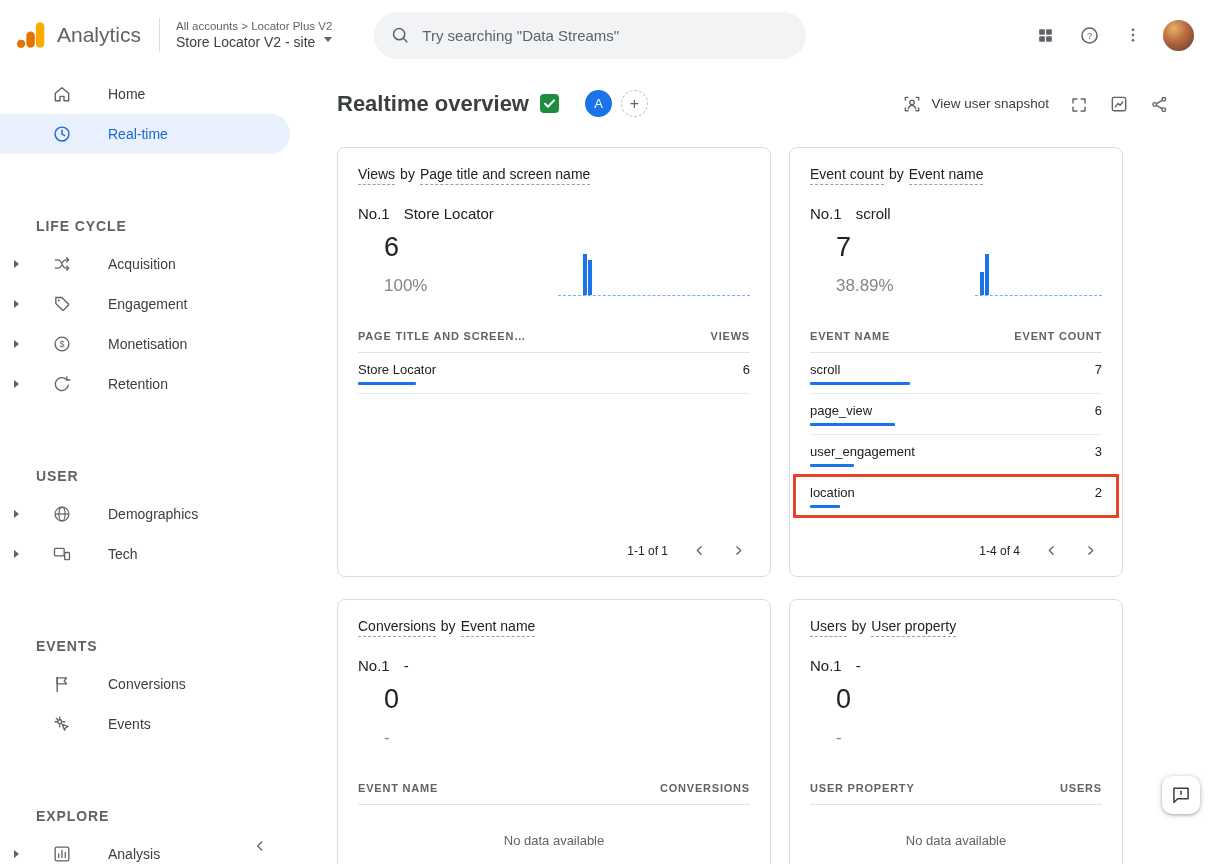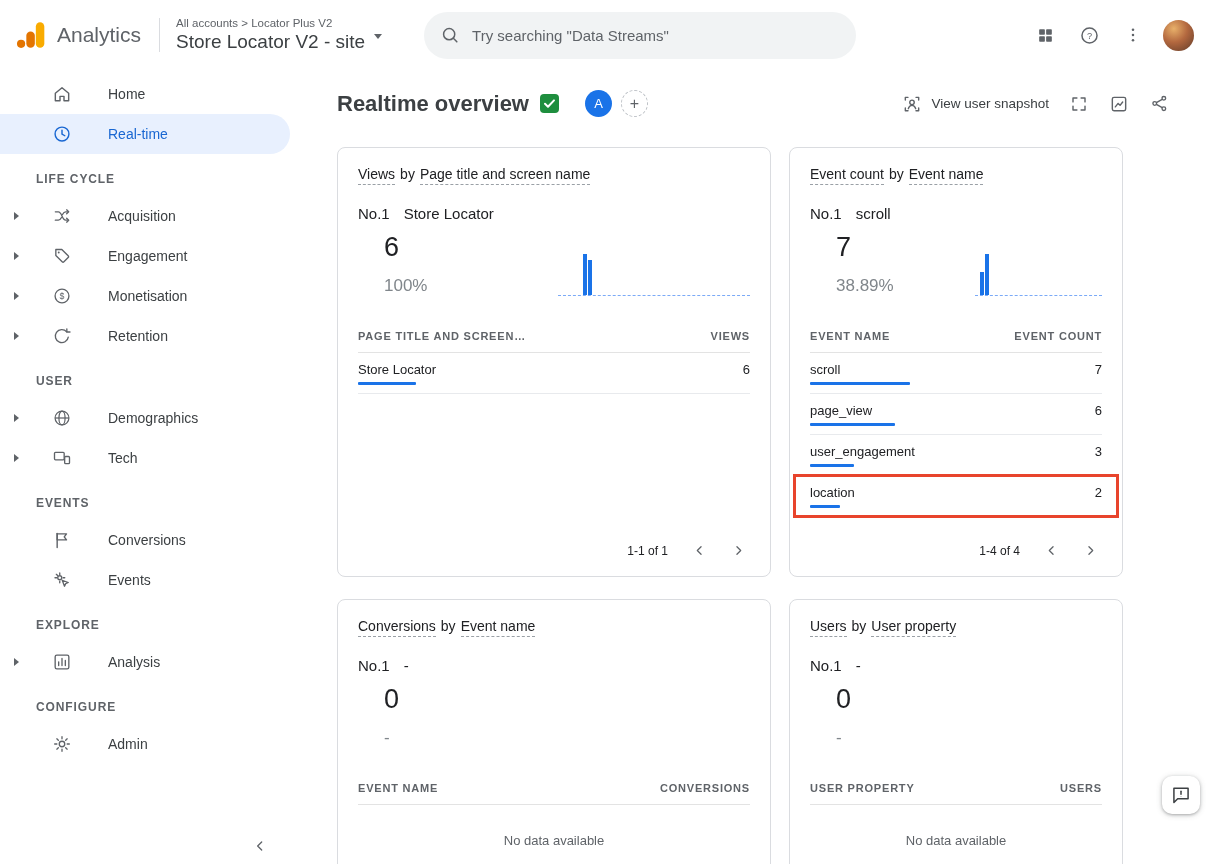--- a/index.html
+++ b/index.html
@@ -14,51 +14,51 @@
 svg{display:block;}
 .app{width:1212px;height:864px;position:relative;overflow:hidden;}
 
 
 .topbar{height:62px;display:flex;align-items:center;padding:8px 18px 0 14px;}
 .logo-area{display:flex;align-items:center;gap:9px;cursor:pointer;}
 .logo-text{font-size:21px;color:#5f6368;}
 .tb-divider{width:1px;height:34px;background:#dadce0;margin:0 16px 0 18px;}
 .property-block{display:flex;flex-direction:column;gap:2px;cursor:pointer;}
 .breadcrumb{font-size:11.5px;color:#5f6368;}
-.property-row{display:flex;align-items:flex-start;gap:9px;font-size:19px;color:#3c4043;}
+.property-row{display:flex;align-items:flex-start;gap:9px;font-size:14px;color:#3c4043;}
 .caret-down{width:0;height:0;border-left:4.5px solid transparent;border-right:4.5px solid transparent;border-top:5.5px solid #5f6368;margin-top:3px;}
 .searchbar{margin-left:42px;width:432px;height:47px;border-radius:24px;background:var(--search-bg);display:flex;align-items:center;padding:0 6px 0 16px;gap:12px;}
 .searchbar input{flex:1;border:none;outline:none;background:transparent;font-size:15px;color:#3c4043;font-family:inherit;}
 .searchbar input::placeholder{color:#5f6368;}
 .topbar-actions{margin-left:auto;display:flex;align-items:center;gap:4px;}
 .tb-btn{width:40px;height:40px;border-radius:50%;display:flex;align-items:center;justify-content:center;cursor:pointer;color:#5f6368;}
 .avatar{width:31px;height:31px;border-radius:50%;background:radial-gradient(circle at 35% 28%,#e8b06a 0%,#b3683f 45%,#5f3a28 100%);margin-left:6px;cursor:pointer;border:none;}
 
 
 .sidebar{position:absolute;top:62px;left:0;bottom:0;width:290px;padding-top:12px;background:#fff;}
 .nav-item{height:40px;display:flex;align-items:center;padding-left:14px;cursor:pointer;color:#3c4043;gap:18px;}
 .arrow-slot{width:18px;display:flex;align-items:center;}
 .tri{width:0;height:0;border-top:4px solid transparent;border-bottom:4px solid transparent;border-left:5px solid #5f6368;}
 .nav-icon{width:24px;height:24px;margin-right:16px;display:flex;align-items:center;justify-content:center;color:#5f6368;}
 .nav-label{font-size:14px;}
 .nav-item.selected{background:var(--selected-bg);border-radius:0 20px 20px 0;}
 .nav-item.selected .nav-icon{color:var(--selected-text);}
 .nav-item.selected .nav-label{color:var(--selected-text);font-weight:500;}
-.nav-heading{padding:18px 0 10px 36px;font-size:12px;font-weight:700;color:#5f6368;letter-spacing:.9px;}
+.nav-heading{padding:38px 0 10px 36px;font-size:14px;font-weight:700;color:#5f6368;letter-spacing:.9px;margin-top:26px;}
 .sidebar-collapse{position:absolute;right:22px;bottom:10px;cursor:pointer;color:#5f6368;}
 
 
 .main{position:absolute;top:62px;left:290px;right:0;bottom:0;overflow:hidden;padding-left:47px;}
 .page-header{margin-top:28px;display:flex;align-items:center;width:832px;}
 .page-title{font-size:22px;color:#3c4043;}
 .title-badge{margin-left:11px;display:flex;align-items:center;}
 .chips{display:flex;align-items:center;gap:9px;margin-left:26px;}
 .chip-a{width:27px;height:27px;border-radius:50%;background:var(--accent-blue);color:#fff;font-size:13px;display:flex;align-items:center;justify-content:center;cursor:pointer;border:none;}
 .chip-add{width:27px;height:27px;border-radius:50%;border:1.6px dashed #bdc1c6;background:transparent;color:#5f6368;font-size:16px;display:flex;align-items:center;justify-content:center;cursor:pointer;}
-.header-actions{margin-left:auto;display:flex;align-items:center;gap:21px;}
+.header-actions{margin-left:auto;display:flex;align-items:flex-end;gap:21px;}
 .snapshot{display:flex;align-items:center;gap:9px;cursor:pointer;color:#3c4043;font-size:13.5px;}
 .hdr-icon{cursor:pointer;color:#5f6368;}
 
 .cards{margin-top:30px;display:grid;grid-template-columns:434px 334px;grid-auto-rows:430px;gap:22px 18px;}
 .card{border:1px solid var(--border);border-radius:8px;padding:18px 20px 12px;display:flex;flex-direction:column;background:#fff;}
 .card-title{font-size:14px;color:#202124;display:flex;gap:5px;flex-wrap:wrap;align-items:baseline;}
 .dotted{border-bottom:1.5px dashed #9aa0a6;padding-bottom:2px;cursor:pointer;}
 .rank{margin-top:20px;display:flex;gap:14px;font-size:15px;font-weight:500;color:#202124;}
 .metric-row{margin-top:10px;display:flex;align-items:flex-end;}
 .metric-num{padding-left:26px;min-width:120px;}

